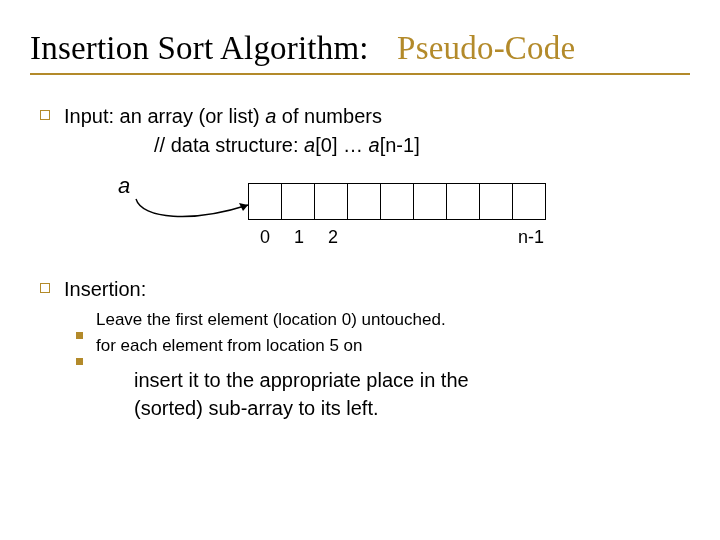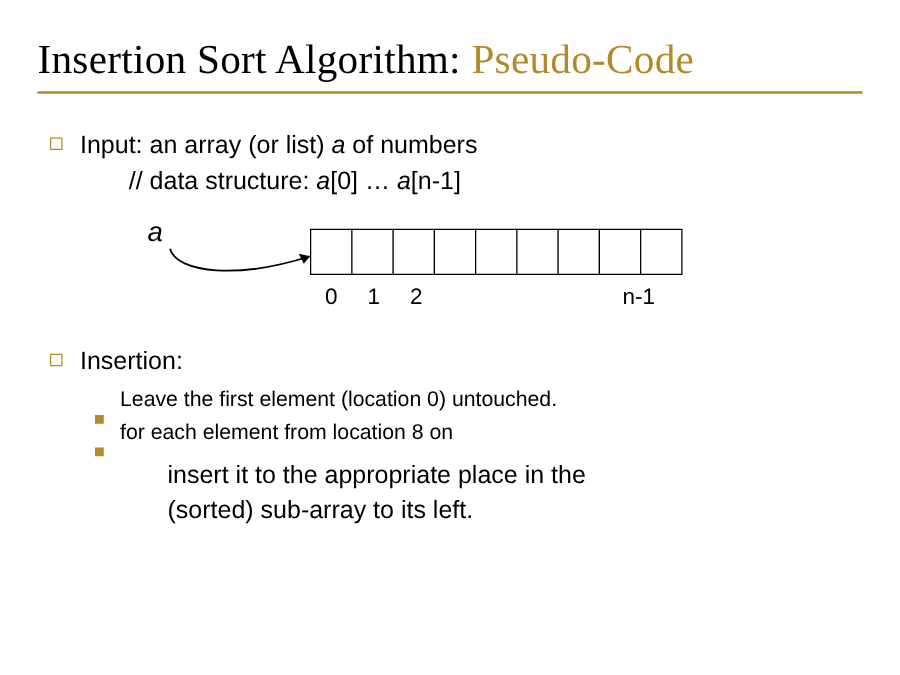--- a/index.html
+++ b/index.html
@@ -20,20 +20,21 @@
   .title {
     font-family: "Times New Roman", Times, serif;
     font-size: 33px;
     font-weight: 400;
     color: #000;
     margin: 0 0 6px 0;
     letter-spacing: 0.2px;
   }
   .title .hi {
     color: #b38a2a;
+    margin-left: 20px;
   }
   .rule {
     height: 2px;
     background: #b38a2a;
     margin: 0 0 28px 0;
   }
   .block {
     margin-left: 8px;
   }
   .row {
@@ -55,21 +56,21 @@
     border: 1.5px solid #b38a2a;
     background: #fff;
     box-sizing: border-box;
     left: 2px; top: 1px;
   }
   .txt {
     font-size: 20px;
     line-height: 1.35;
   }
   .indent {
-    margin-left: 65px;
+    margin-left: 116px;
   }
   .itl { font-style: italic; }
   .arr-wrap {
     position: relative;
     margin: 14px 0 8px 80px;
     height: 95px;
   }
   .arr-label {
     position: absolute;
     left: 0; top: 0;
@@ -90,21 +91,21 @@
   }
   .cell:first-child { margin-left: 0; }
   .idx {
     position: absolute;
     top: 54px;
     font-size: 18px;
   }
   .idx0 { left: 142px; }
   .idx1 { left: 176px; }
   .idx2 { left: 210px; }
-  .idxn { left: 380px; }
+  .idxn { left: 400px; }
   .arrow-svg {
     position: absolute;
     left: 14px; top: 6px;
     width: 120px; height: 50px;
     overflow: visible;
   }
   .sub {
     margin-left: 36px;
     margin-top: 6px;
   }
@@ -188,21 +189,21 @@
       <div class="txt">Insertion:</div>
     </div>
 
     <div class="sub">
       <div class="subrow">
         <div class="bullet-sm"></div>
         <div class="subtxt">Leave the first element (location 0) untouched.</div>
       </div>
       <div class="subrow">
         <div class="bullet-sm"></div>
-        <div class="subtxt">for each element from location 8 on</div>
+        <div class="subtxt">for each element from location 5 on</div>
       </div>
     </div>
 
     <div class="conclusion">
       <span>insert it to the appropriate place in the</span><br>
       <span>(sorted) sub-array to its left.</span>
     </div>
 
   </div>
 </div>

